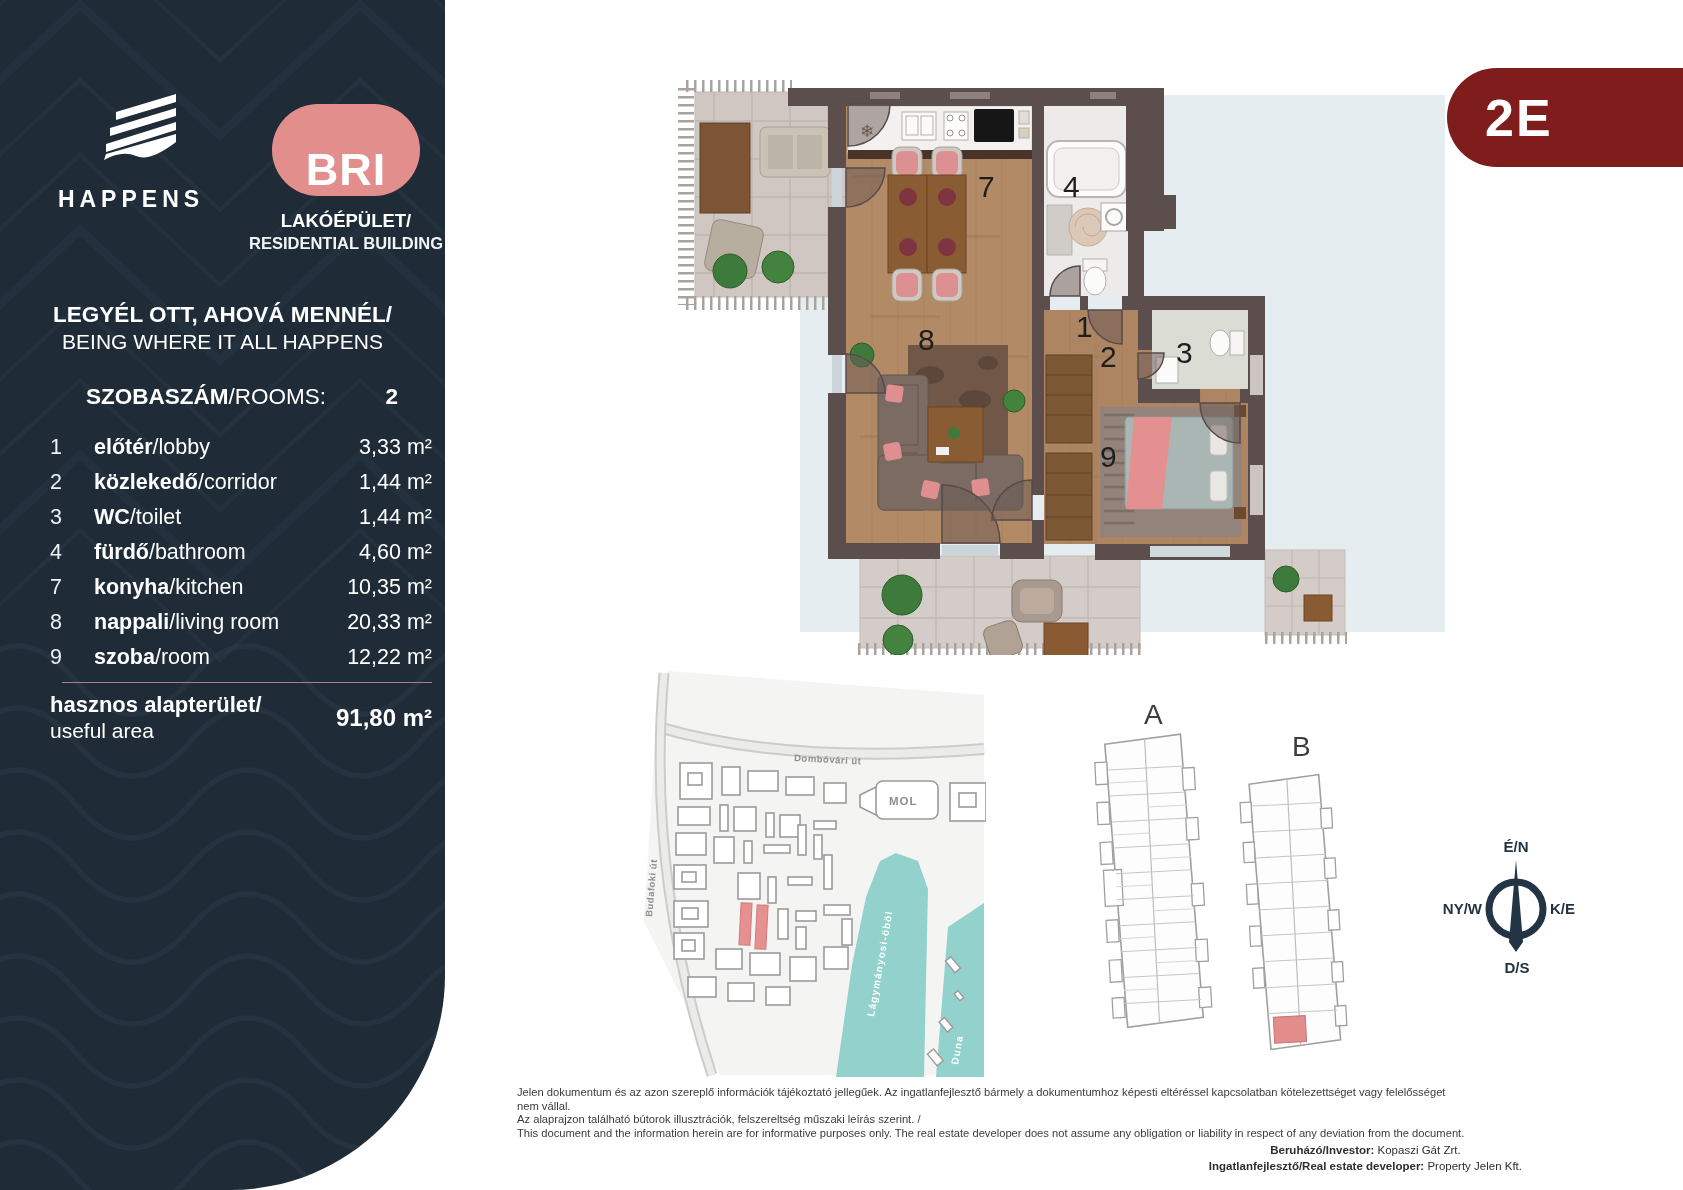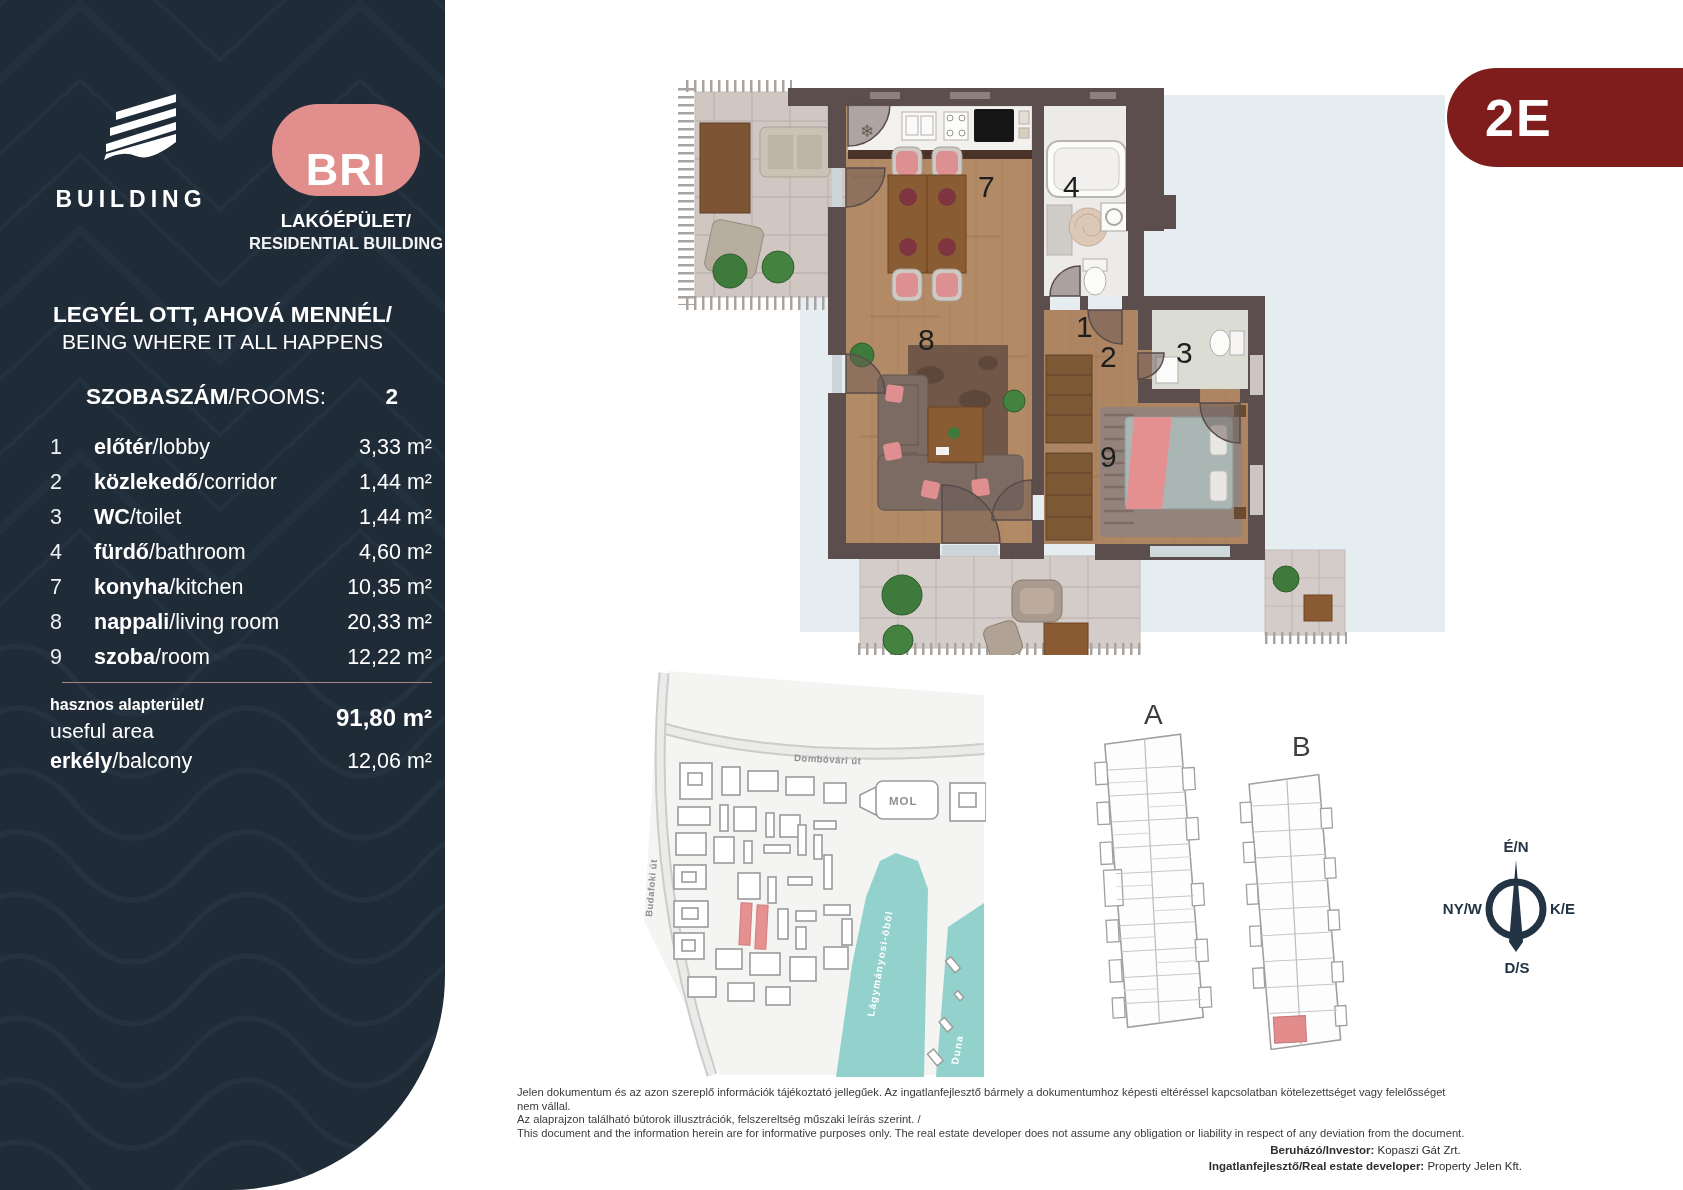--- a/index.html
+++ b/index.html
@@ -26,21 +26,21 @@
   .roomshead b{font-weight:700;}
   .roomshead .cnt{font-weight:700;margin-left:auto;margin-right:26px;}
   .roomtable{left:50px;top:430px;width:382px;}
   .rrow{display:flex;height:35px;align-items:center;font-size:21.5px;}
   .rrow .no{width:44px;font-weight:400;color:#eef1f3;}
   .rrow .nm b{font-weight:700;}
   .rrow .ar{margin-left:auto;font-weight:400;}
   .divider{left:62px;top:682px;width:370px;border-top:1.6px solid #a98183;}
   .totals{left:50px;top:692px;width:382px;}
   .trow{display:flex;align-items:center;}
-  .trow .l2 .b{font-weight:700;font-size:16px;line-height:26px;display:block;}
+  .trow .l2 .b{font-weight:700;font-size:22px;line-height:26px;display:block;}
   .trow .l2 .r{font-weight:400;font-size:21px;line-height:26px;display:block;}
   .trow .val{margin-left:auto;font-weight:700;font-size:24px;}
   .balc{left:50px;top:744px;width:382px;display:flex;font-size:21.5px;height:35px;align-items:center;}
   .balc .nm b{font-weight:700;}
   .balc .ar{margin-left:auto;}
   
   .unit-badge{left:1447px;top:68px;width:236px;height:99px;background:#7f1d1d;
               border-radius:50px 0 0 50px;display:flex;align-items:center;}
   .unit-badge span{margin-left:38px;font-size:52px;font-weight:700;color:#fff;letter-spacing:2px;}
   
@@ -91,21 +91,21 @@
   </svg>
 
   <svg class="abs" style="left:76px;top:90px;" width="106" height="80" viewBox="0 0 106 80">
     <g fill="#ffffff">
       <polygon points="40,22 100,4 100,12 40,30"></polygon>
       <polygon points="34,38 100,18 100,26 34,46"></polygon>
       <polygon points="30,54 100,32 100,40 30,62"></polygon>
       <path d="M28,70 Q46,60 60,66 T100,52 L100,44 L30,64 Z"></path>
     </g>
   </svg>
-  <div class="abs logo-text">BUILDING</div>
+  <div class="abs logo-text">HAPPENS</div>
 
   <div class="abs bri-badge">
     <span>BRI</span>
   </div>
   <div class="abs btype">
     <div class="hu">LAKÓÉPÜLET/</div>
     <div class="en">RESIDENTIAL BUILDING</div>
   </div>
 
   <div class="abs tagline">
@@ -161,24 +161,20 @@
   <div class="abs totals">
     <div class="trow">
       <span class="l2">
         <span class="b">hasznos alapterület/</span>
         <span class="r">useful area</span>
       </span>
       <span class="val">91,80 m²</span>
     </div>
   </div>
 
-  <div class="abs balc">
-    <span class="nm"><b>erkély</b><span>/balcony</span></span>
-    <span class="ar">12,06 m²</span>
-  </div>
 </div>
 
 <div class="abs unit-badge">
   <span>2E</span>
 </div>
 
 <svg class="abs" style="left:620px;top:55px;" width="840" height="600" viewBox="0 0 840 600">
 
   <rect x="180" y="40" width="645" height="537" fill="#e6edf0"></rect>
 

